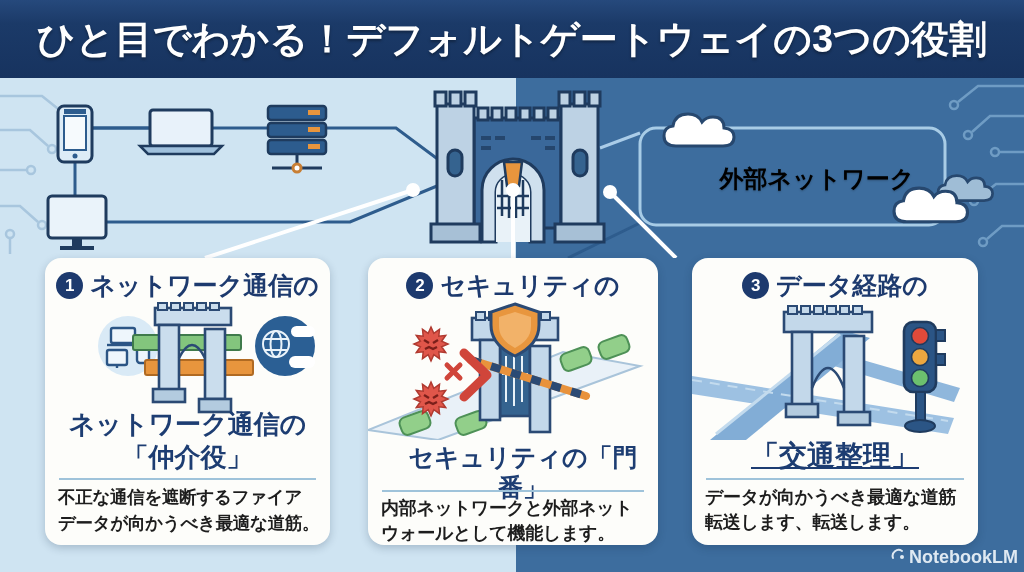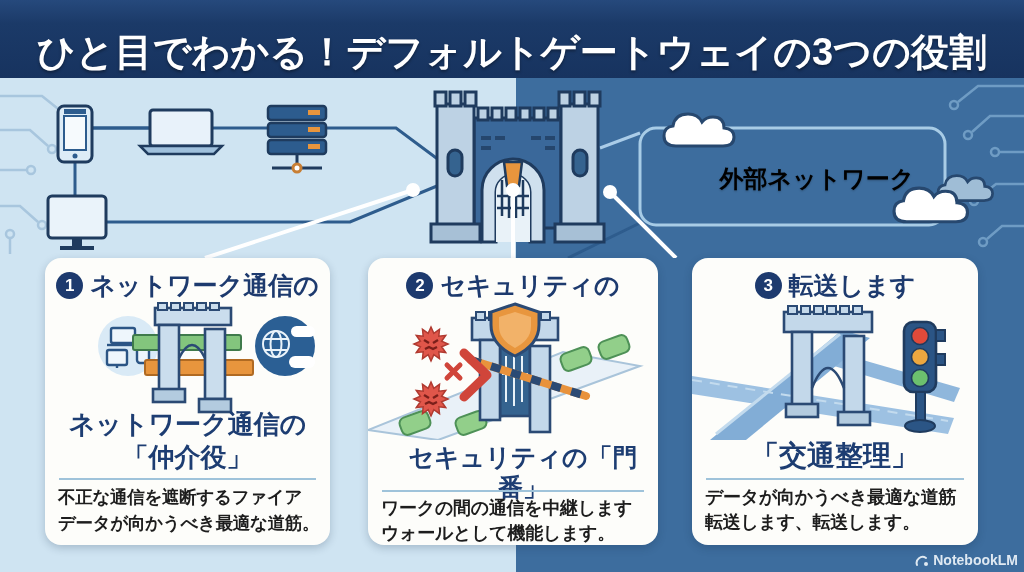--- a/index.html
+++ b/index.html
@@ -8,21 +8,21 @@
     font-family:"Liberation Sans","DejaVu Sans",sans-serif;
     background:#cfe4f2;
   }
   .stage{position:absolute;inset:0;}
   .bg-left{position:absolute;left:0;top:0;width:516px;height:572px;background:#cfe4f2;}
   .bg-right{position:absolute;left:516px;top:0;width:508px;height:572px;background:#3d6d9e;}
   .diagram{position:absolute;left:0;top:78px;width:1024px;height:180px;}
   .banner{
     position:absolute;left:0;top:0;width:1024px;height:78px;
     background:linear-gradient(180deg,#26497c 0%,#1b3a68 30%,#17335f 100%);
-    display:flex;align-items:flex-end;justify-content:center;
+    display:flex;align-items:center;justify-content:center;
   }
   .banner h1{
     margin:0;color:#ffffff;font-size:38px;font-weight:bold;letter-spacing:0px;
     text-shadow:0 2px 3px rgba(0,0,0,.35);white-space:nowrap;
   }
   .net-label{position:absolute;font-weight:bold;white-space:nowrap;text-align:center;}
   .net-label.internal{left:108px;top:161px;width:200px;font-size:24px;color:#1d3a6e;}
   .net-label.external{left:712px;top:163px;width:210px;font-size:24px;color:#000000;text-shadow:0 1px 2px rgba(0,0,0,.25);}
   .card{
     position:absolute;top:258px;height:287px;background:#fdfdfa;border-radius:16px;
@@ -37,34 +37,34 @@
   }
   .num-badge{
     width:27px;height:27px;border-radius:50%;background:#1d3a6e;color:#fff;
     font-size:17px;font-weight:bold;display:flex;align-items:center;justify-content:center;flex:0 0 27px;
   }
   .card-header .htext{font-size:25px;font-weight:bold;color:#1d3a6e;white-space:nowrap;}
   .illus{position:absolute;left:0;top:44px;width:100%;}
   .subtitle{position:absolute;left:0;right:0;text-align:center;font-weight:bold;color:#1d3d72;}
   .card-1 .subtitle{top:150px;font-size:26px;line-height:33px;}
   .card-2 .subtitle{top:184px;font-size:25px;line-height:30px;padding-left:20px;}
-  .card-3 .subtitle{top:182px;font-size:28px;line-height:32px;}
+  .card-3 .subtitle{top:182px;font-size:28px;line-height:32px;text-decoration:underline;}
   .subtitle span{display:block;}
   .divider{position:absolute;left:14px;right:14px;height:2px;background:#9fc3da;}
   .card-1 .divider{top:220px;}
   .card-2 .divider{top:232px;}
   .card-3 .divider{top:220px;}
   .desc{position:absolute;left:13px;right:8px;margin:0;font-weight:bold;color:#1d1d1d;}
   .card-1 .desc{top:226px;font-size:17.5px;line-height:26px;letter-spacing:-0.3px;}
   .card-2 .desc{top:238px;font-size:18px;line-height:25px;letter-spacing:-0.3px;}
   .card-3 .desc{top:227px;font-size:18px;line-height:25px;letter-spacing:-0.3px;}
   .desc span{display:block;white-space:nowrap;}
   .brand{
-    position:absolute;right:6px;bottom:4px;display:flex;align-items:flex-end;gap:4px;
-    color:#dfe9f2;font-size:14px;font-weight:bold;
+    position:absolute;right:6px;bottom:4px;display:flex;align-items:flex-start;gap:4px;
+    color:#dfe9f2;font-size:18px;font-weight:bold;
   }
 </style>
 </head>
 <body>
 
 <div class="stage">
   <div class="bg-left"></div>
   <div class="bg-right"></div>
 
   <svg class="diagram" viewBox="0 0 1024 180">
@@ -316,29 +316,29 @@
         <line x1="79" y1="63" x2="92" y2="76"></line>
           <line x1="92" y1="63" x2="79" y2="76"></line>
       </g>
       <path d="M96 51 L119 73 L96 95" fill="none" stroke="#d0453a" stroke-width="9" stroke-linecap="round" stroke-linejoin="round"></path>
     </svg>
     <div class="subtitle">
       <span>セキュリティの「門番」</span>
     </div>
     <div class="divider"></div>
     <p class="desc">
-      <span>ワークの間の通信を中継します</span>
+      <span>内部ネットワークと外部ネット</span>
       <span>ウォールとして機能します。</span>
     </p>
   </section>
 
   <section class="card card-3">
     <div class="card-header">
       <span class="num-badge">3</span>
-      <span class="htext">転送します</span>
+      <span class="htext">データ経路の</span>
     </div>
     <svg class="illus" viewBox="0 0 286 138" height="138">
       <g>
         <polygon points="0,74 262,116 256,132 0,92" fill="#9dc1e2"></polygon>
         <polygon points="150,52 268,86 262,100 142,64" fill="#8fb7dc"></polygon>
         <polygon points="18,138 150,28 178,36 54,138" fill="#82add6"></polygon>
         <line x1="24" y1="132" x2="148" y2="32" stroke="#c3dbee" stroke-width="3"></line>
         <line x1="0" y1="78" x2="256" y2="119" stroke="#c3dbee" stroke-width="2" stroke-dasharray="10 8"></line>
       </g>
       <g stroke="#2b4a74" stroke-width="2.6">

